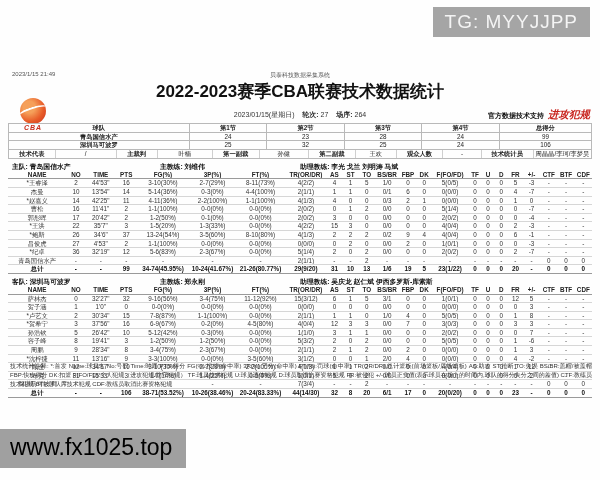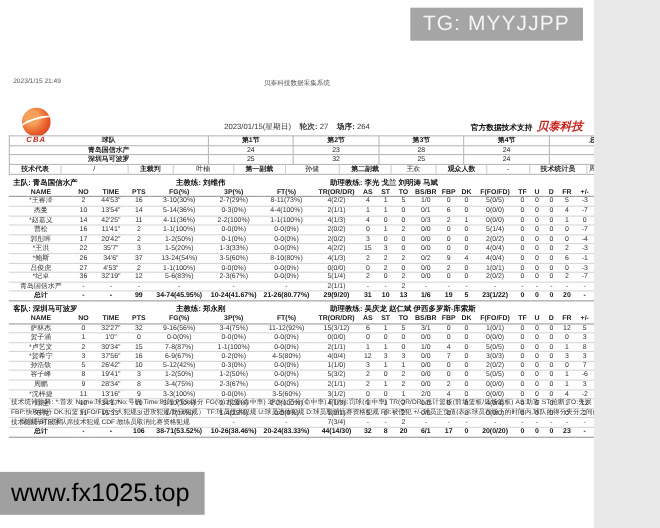--- a/index.html
+++ b/index.html
@@ -1,16 +1,16 @@
 <!DOCTYPE html>
 <html><head>
 <meta charset="utf-8">
 <style>
   html,body{margin:0;padding:0;background:#e9e9e9;}
-  .sheet{position:relative;width:540px;height:480px;background:#fefefe;overflow:hidden;
+  .sheet{position:relative;width:600px;height:480px;background:#fefefe;overflow:hidden;
          font-family:"Liberation Sans","DejaVu Sans",sans-serif;color:#222;}
   
   .wm-top{position:absolute;top:7px;right:10px;background:#a5a5a5;color:#f4f4f4;
           font-size:19px;letter-spacing:1px;padding:4px 12px;z-index:5;}
   .wm-bottom{position:absolute;left:0;bottom:12px;background:#a0a0a0;color:#000000;
           font-size:23px;padding:5px 14px 7px 10px;z-index:5;}
   
   .meta{position:absolute;top:71px;left:0;width:100%;font-size:6px;color:#555;}
   .meta .ts{position:absolute;left:12px;top:0;}
   .meta .sys{position:absolute;left:0;right:0;text-align:center;top:0;}
@@ -55,34 +55,35 @@
 <body>
 <div class="sheet">
 
   <div class="wm-top">TG: MYYJJPP</div>
 
   <div class="meta">
     <span class="ts">2023/1/15 21:49</span>
     <span class="sys">贝泰科技数据采集系统</span>
   </div>
 
+  <div class="title">2022-2023赛季CBA联赛技术数据统计</div>
 
   <div class="logo">
     <div class="ball"></div>
     <div class="cba">CBA</div>
   </div>
   <div class="gameinfo">
     <span>2023/01/15(星期日)</span>&nbsp;&nbsp;&nbsp;
     <b>轮次:</b>
     <span>27</span>&nbsp;&nbsp;&nbsp;
     <b>场序:</b>
     <span>264</span>
   </div>
   <div class="support">
-    <span>官方数据技术支持</span><span class="brand">贝泰科技</span>
+    <span>官方数据技术支持</span><span class="brand">进攻犯规</span>
   </div>
 
   <div class="tables">
     <table class="score-table">
       <colgroup>
           <col style="width:31%">
           <col style="width:13.3%">
           <col style="width:13.3%">
           <col style="width:13.3%">
           <col style="width:13.3%">

